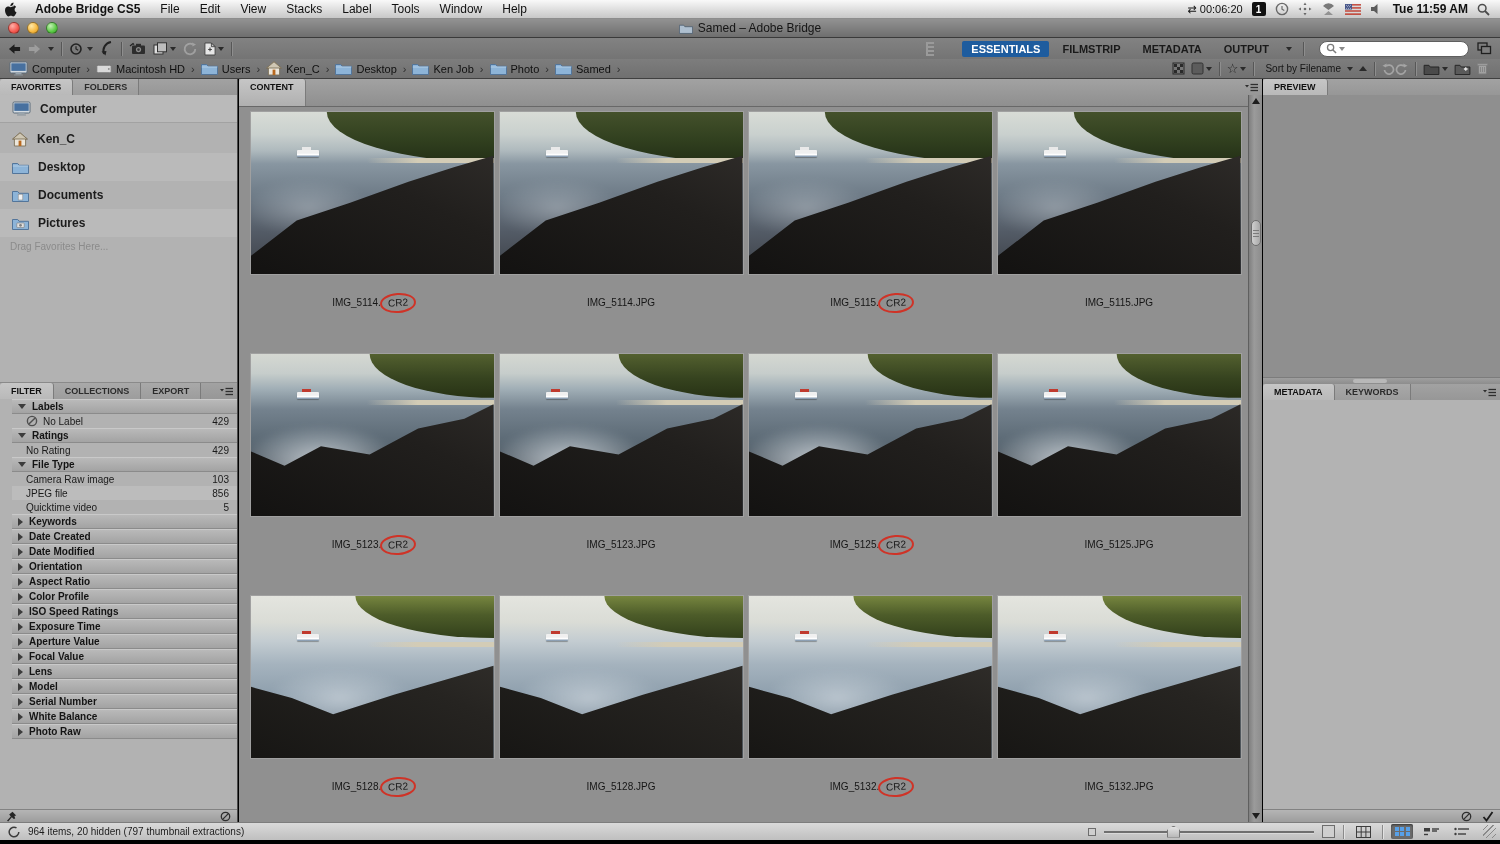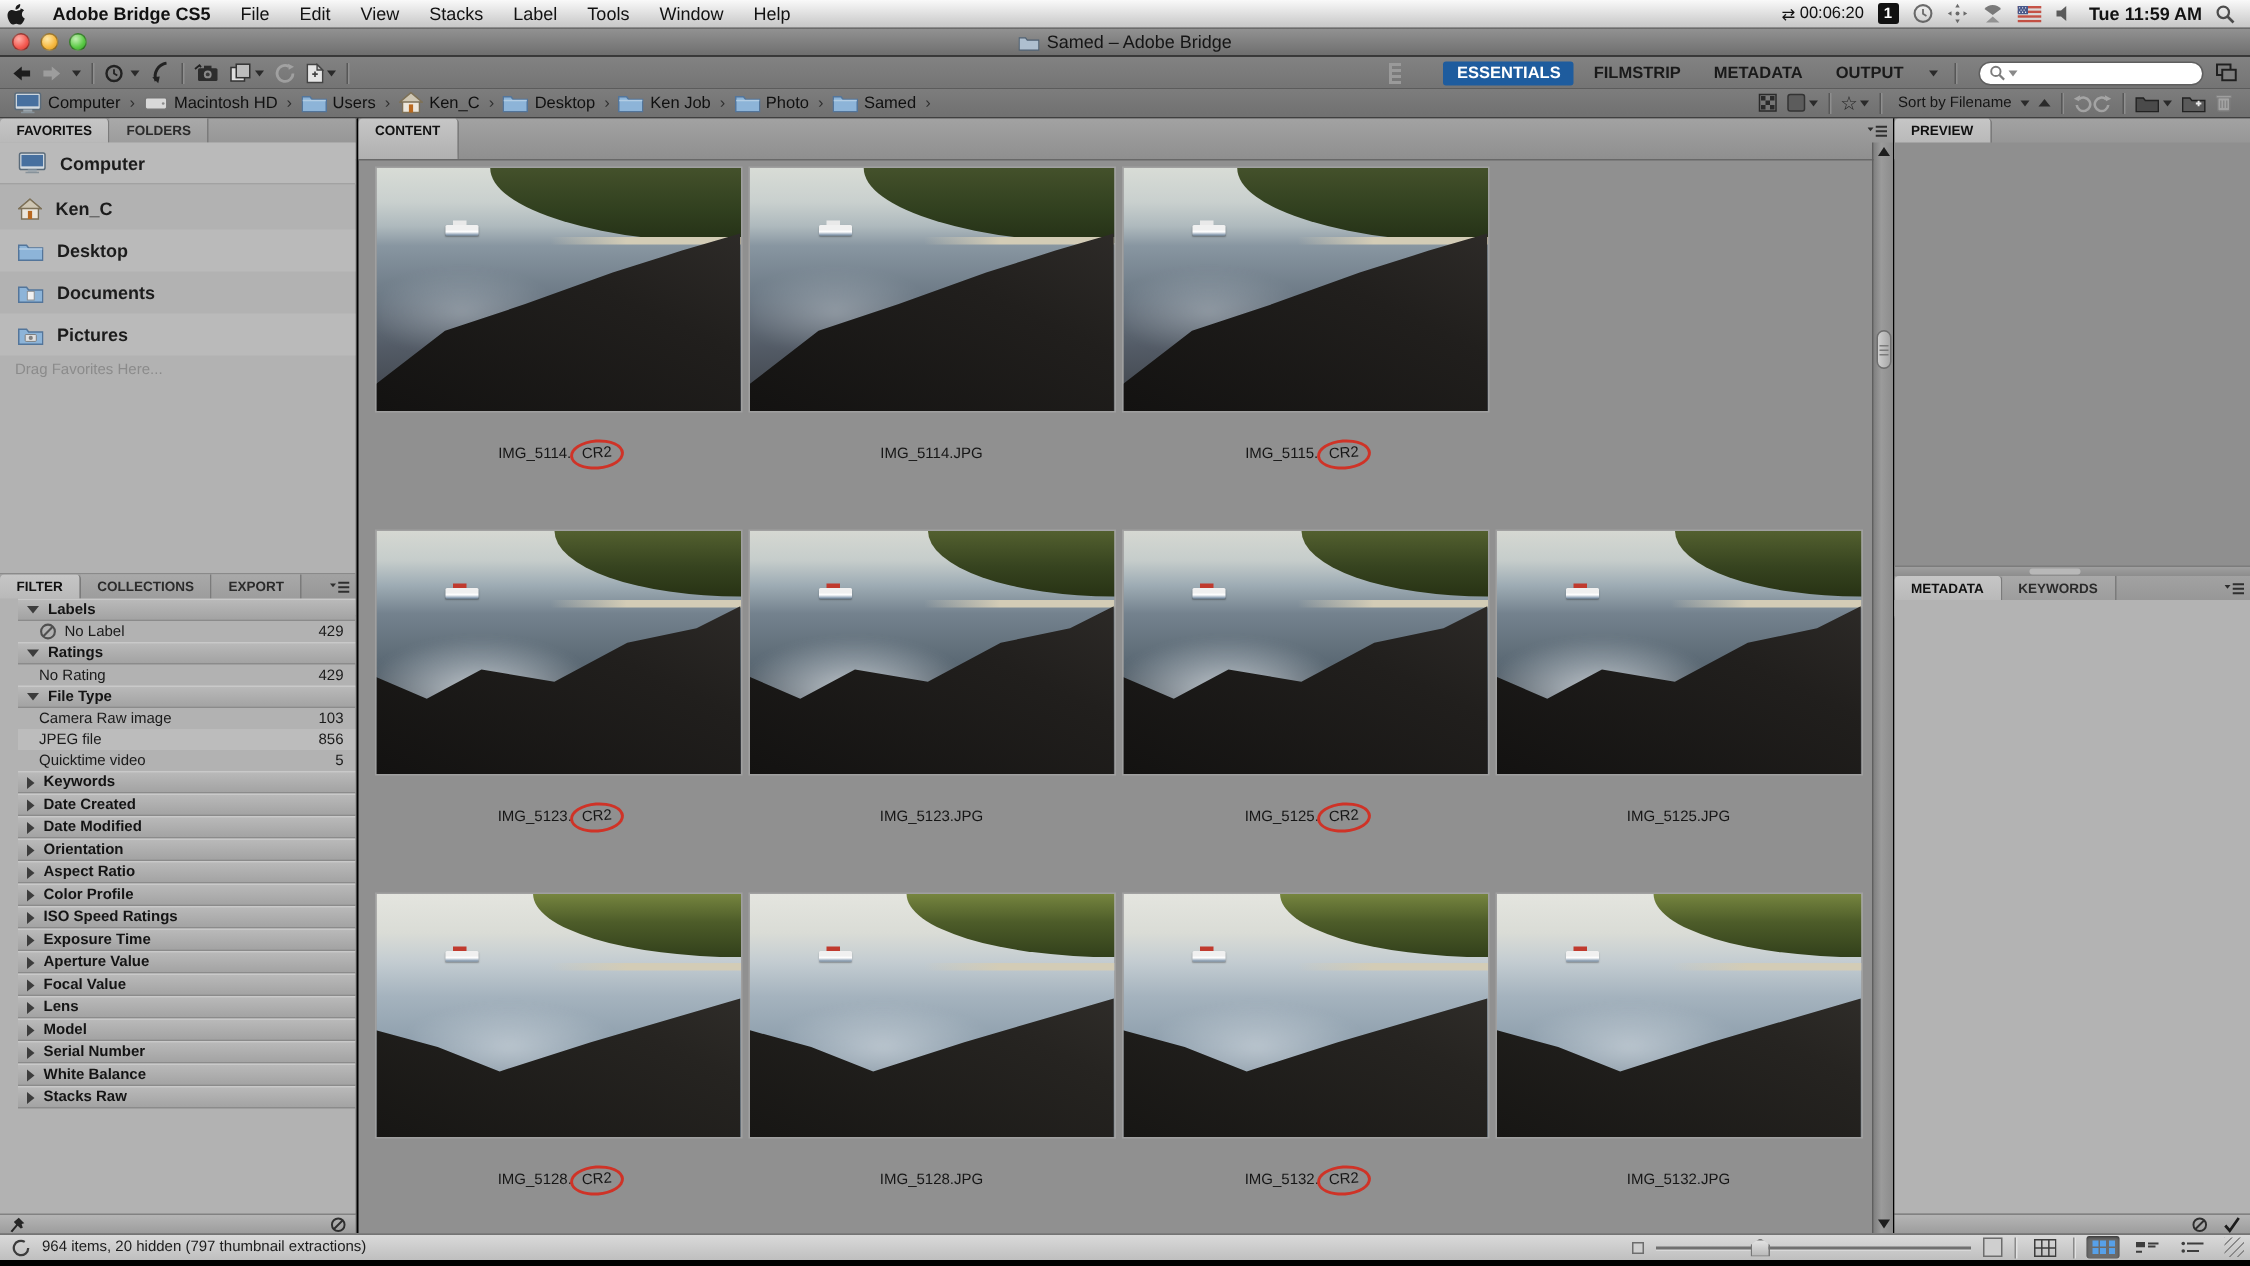--- a/index.html
+++ b/index.html
@@ -691,21 +691,21 @@
         <div class="f-header">
           <span class="tri-right"></span>
           <span>Serial Number</span>
         </div>
         <div class="f-header">
           <span class="tri-right"></span>
           <span>White Balance</span>
         </div>
         <div class="f-header">
           <span class="tri-right"></span>
-          <span>Stacks Raw</span>
+          <span>Photo Raw</span>
         </div>
       </div>
     <div class="panel-footer">
       <span>
           <svg width="11" height="11" viewBox="0 0 11 11">
             <path d="M6.5 0.8 L10.2 4.5 L8.4 5 L9.2 7.5 L7.8 8 L5.8 6.2 L2.2 10.5 L1 9.8 L4.8 5.4 L3.2 3.6 Z" fill="#262626"></path>
           </svg>
         </span>
       <span>
           <svg width="11" height="11" viewBox="0 0 12 12">
@@ -753,20 +753,30 @@
         </div>
         <div class="cell" style="left: 508px; top: 16px;">
           <div class="photo v1">
             <i class="ph ph-hill"></i>
             <i class="ph ph-beach"></i>
             <i class="ph ph-mist"></i>
             <i class="ph ph-rocks"></i>
             <i class="ph ph-boat"></i>
           </div>
           <div class="fname"><span>IMG_5115.</span><span class="circled">CR2</span></div>
+        </div>
+        <div class="cell" style="left: 757px; top: 16px;">
+          <div class="photo v1">
+            <i class="ph ph-hill"></i>
+            <i class="ph ph-beach"></i>
+            <i class="ph ph-mist"></i>
+            <i class="ph ph-rocks"></i>
+            <i class="ph ph-boat"></i>
+          </div>
+          <div class="fname">IMG_5115.JPG</div>
         </div>
         <div class="cell" style="left: 10px; top: 258px;">
           <div class="photo v2">
             <i class="ph ph-hill"></i>
             <i class="ph ph-beach"></i>
             <i class="ph ph-mist"></i>
             <i class="ph ph-rocks"></i>
             <i class="ph ph-boat"></i>
           </div>
           <div class="fname"><span>IMG_5123.</span><span class="circled">CR2</span></div>

